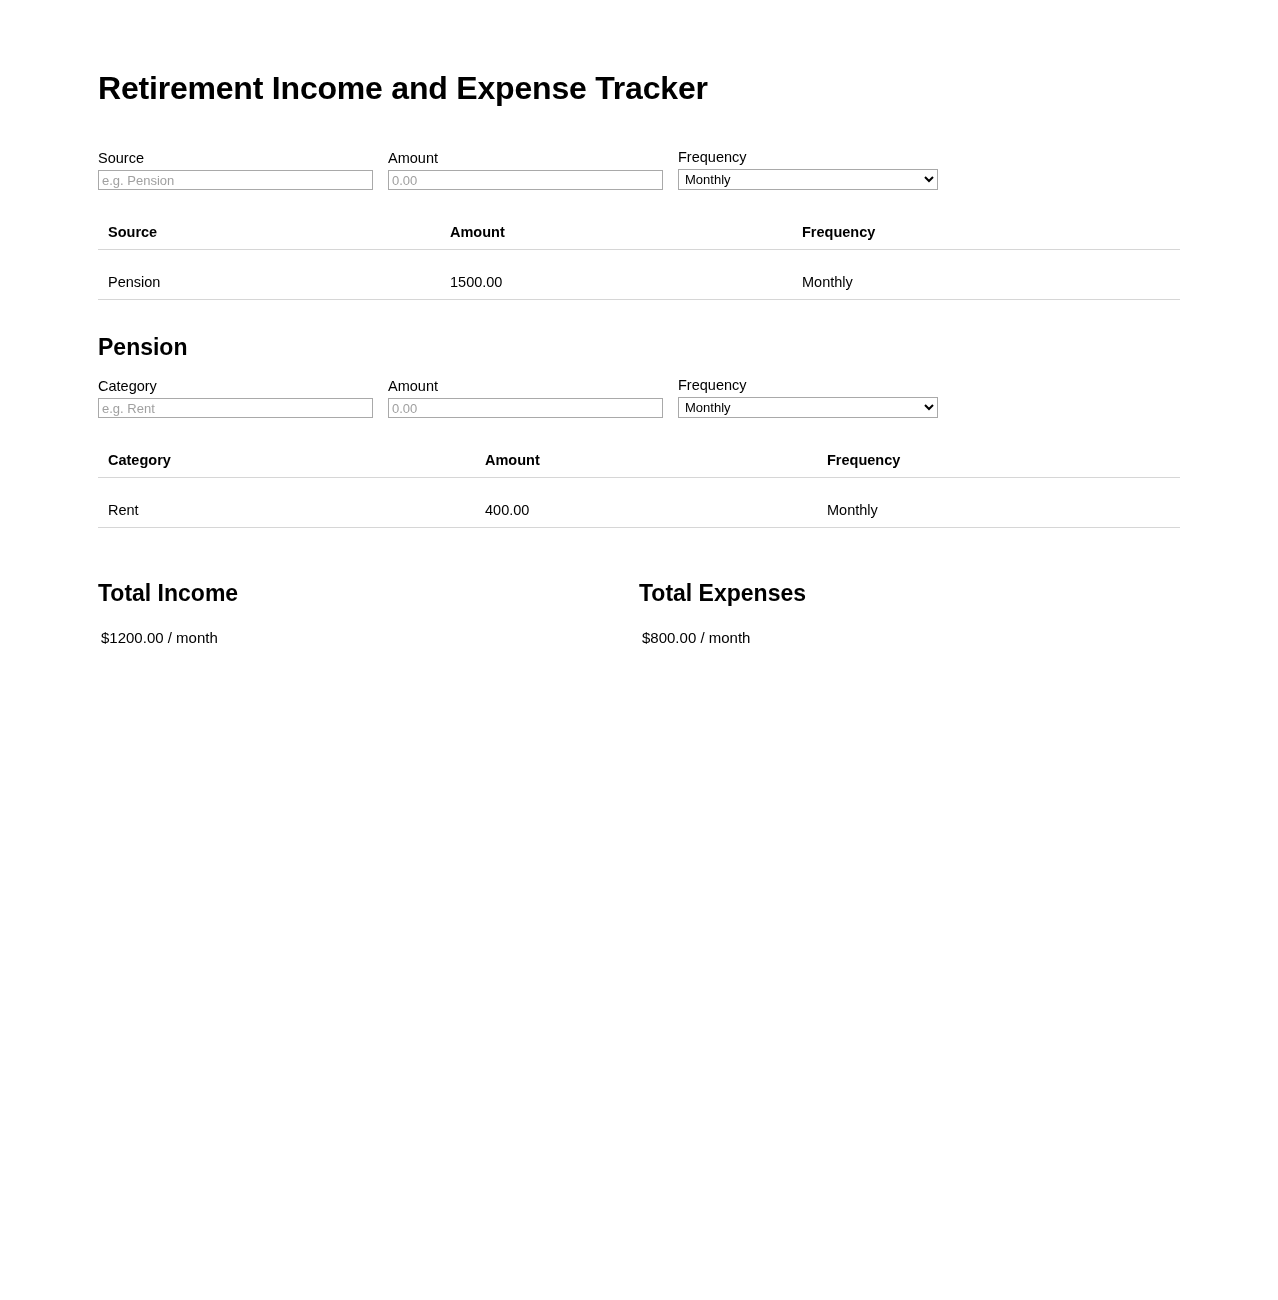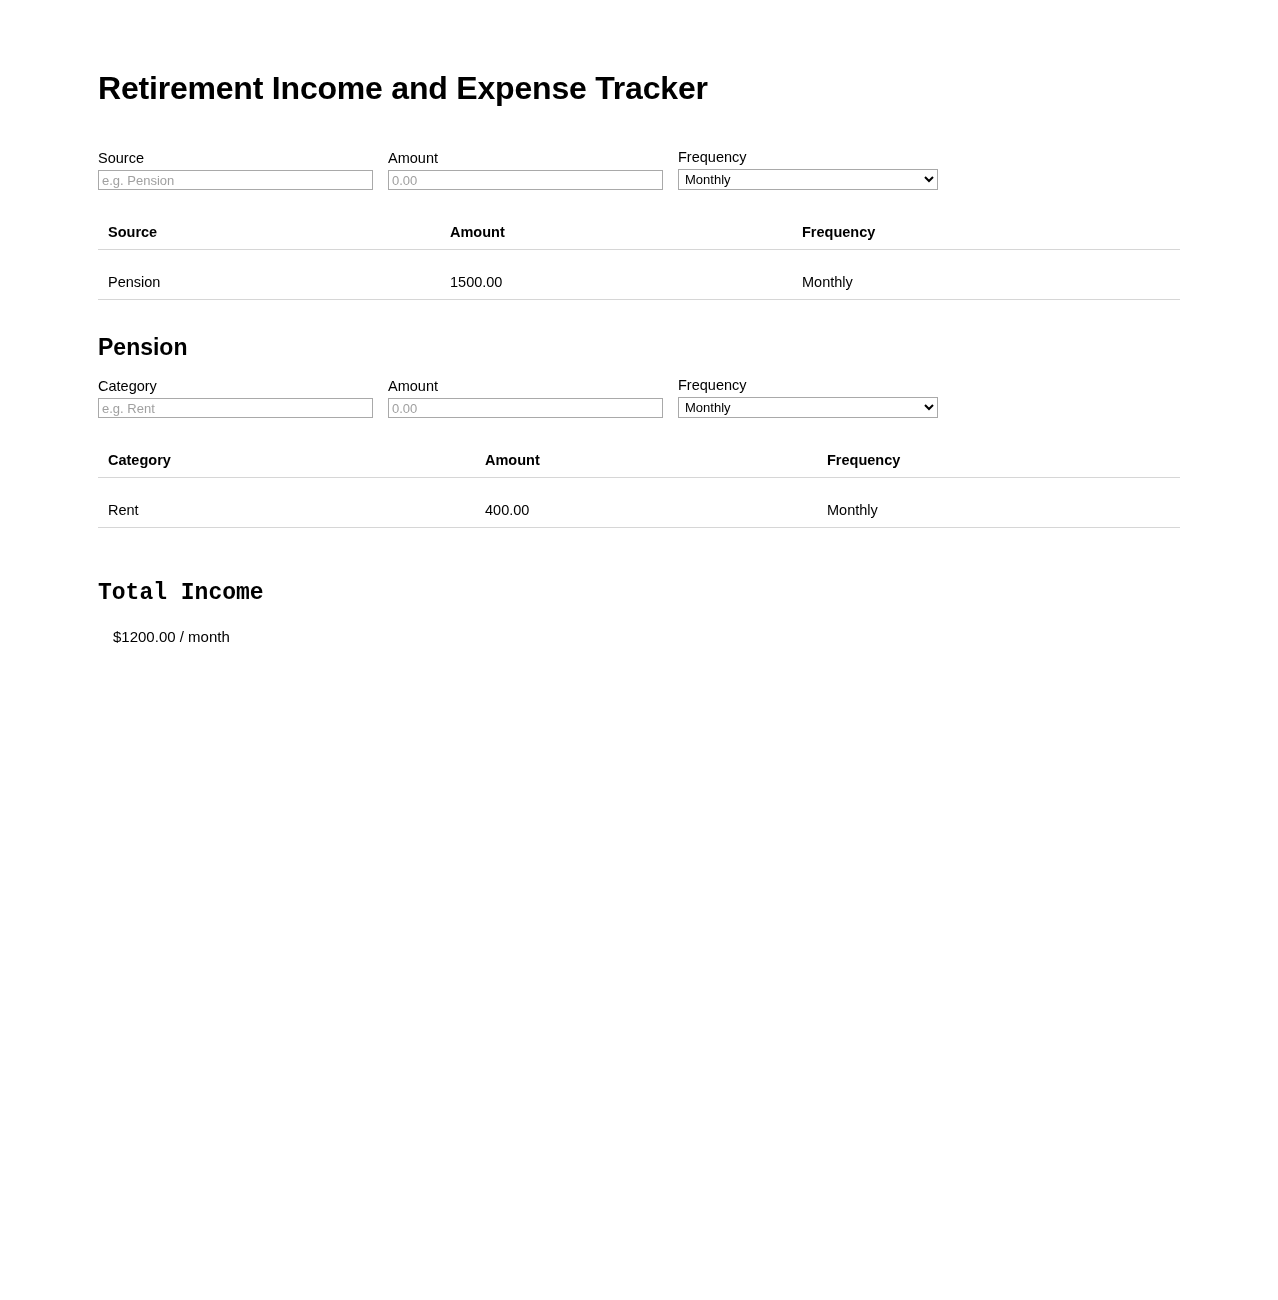--- a/index.html
+++ b/index.html
@@ -26,21 +26,20 @@
   }
   h2.section-title {
     font-size: 23px;
     font-weight: bold;
     margin: 0 0 14px 0;
   }
   h2.totals-title {
     font-size: 23px;
     font-weight: bold;
     margin: 0 0 22px 0;
-    font-family: Liberation Mono, monospace;
   }
   .form-row {
     display: flex;
     align-items: flex-end;
     gap: 0;
     margin-bottom: 26px;
   }
   .field {
     display: flex;
     flex-direction: column;
@@ -109,21 +108,21 @@
   .expense-table .col-2 { width: 322px; }
   .totals {
     display: flex;
     margin-top: 52px;
   }
   .total-block {
     width: 556px;
   }
   .total-value {
     font-size: 15px;
-    margin: 15px;
+    margin: 3px;
   }
 </style>
 </head>
 <body>
 
 <div class="page">
 
   <h1 class="page-title">Retirement Income and Expense Tracker</h1>
 
 
@@ -195,15 +194,19 @@
         <td class="col-3">Monthly</td>
       </tr>
     </tbody>
   </table>
 
   <div class="totals">
     <div class="total-block">
       <h2 class="totals-title">Total Income</h2>
       <p class="total-value">$1200.00 / month</p>
     </div>
+    <div class="total-block">
+      <h2 class="totals-title">Total Expenses</h2>
+      <p class="total-value">$800.00 / month</p>
+    </div>
   </div>
 
 </div>
 
 </body></html>

